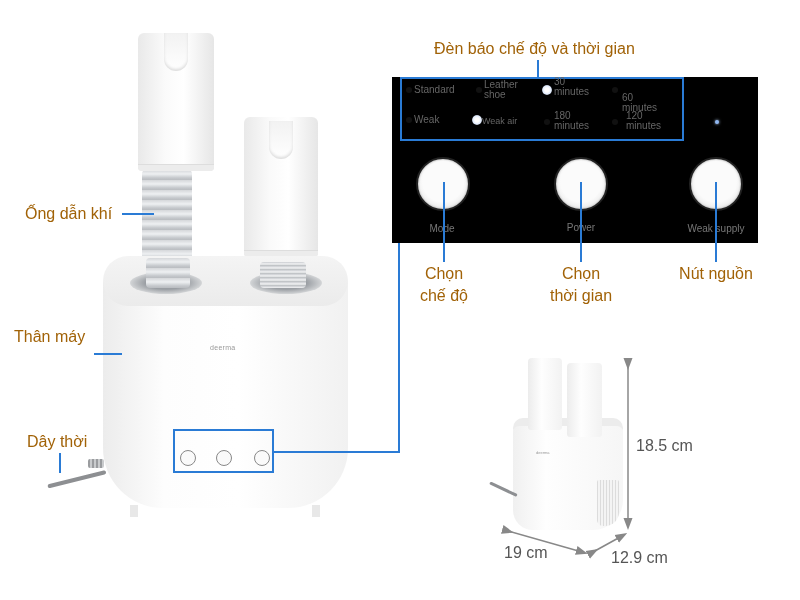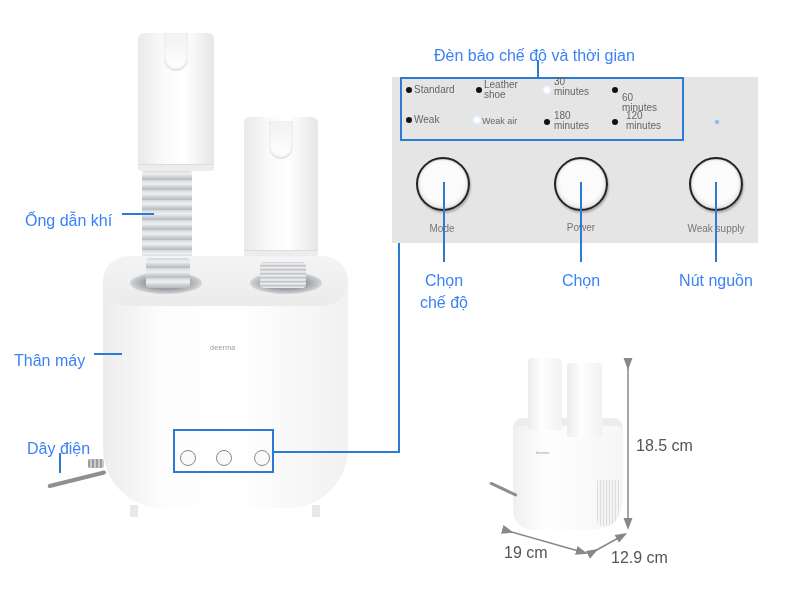--- a/index.html
+++ b/index.html
@@ -1,19 +1,19 @@
 <!DOCTYPE html>
 <html><head>
 <meta charset="utf-8">
 <style>
   html, body { margin:0; padding:0; background:#ffffff; }
   body { width:800px; height:600px; position:relative; overflow:hidden;
          font-family:"Liberation Sans", sans-serif; color:#555; }
   .abs { position:absolute; }
-  .callout { font-size:16px; color:#3b82f6; font-weight:300; line-height:22px; white-space:nowrap;margin-top:7px; }
+  .callout { font-size:16px; color:#a16207; font-weight:300; line-height:22px; white-space:nowrap; }
   .callout.center { text-align:center; }
   .line-h { position:absolute; height:2px; background:#2a7bd5; }
   .line-v { position:absolute; width:2px; background:#2a7bd5; }
   .box-outline { position:absolute; border:2px solid #2a7bd5; box-sizing:border-box; }
 
   
   .cap { position:absolute; background:linear-gradient(90deg,#e9e9e9 0%,#fafafa 35%,#ffffff 60%,#e6e6e6 100%);
          border-radius:6px 6px 4px 4px; }
   .cap .notch { position:absolute; left:50%; transform:translateX(-50%); top:0; width:24px; height:38px;
          background:linear-gradient(#f2f2f2,#ffffff); border-radius:0 0 12px 12px; box-shadow: inset 0 -2px 3px #ddd; }
@@ -25,21 +25,21 @@
   .hole { position:absolute; border-radius:50%; background:radial-gradient(#9a9ea3 40%,#d2d4d6 70%,#e9e9e9 100%); }
   .body-main { position:absolute; background:linear-gradient(90deg,#ececec 0%,#fdfdfd 25%,#ffffff 55%,#f1f1f1 100%);
                border-radius:0 0 60px 60px; }
   .foot { position:absolute; width:8px; height:12px; background:#e8e8e8; }
   .logo { font-size:7px; color:#999; letter-spacing:0.3px; }
   .cable { position:absolute; height:4px; background:#8d8f92; border-radius:2px; transform-origin:right center; }
   .plug { position:absolute; background:repeating-linear-gradient(90deg,#9a9c9f 0,#9a9c9f 2px,#c9cbcd 2px,#c9cbcd 4px); border-radius:2px; }
   .mini-btn { position:absolute; width:16px; height:16px; border-radius:50%; border:1px solid #888; background:#fafafa; box-sizing:border-box; }
 
   
-  .panel { position:absolute; background:#e5e5e5; }
+  .panel { position:absolute; background:#000000; }
   .ind { position:absolute; font-size:10px; color:#666; line-height:10px; }
   .dot { position:absolute; width:6px; height:6px; border-radius:50%; background:#111; }
   .glow { position:absolute; width:10px; height:10px; border-radius:50%; background:radial-gradient(#ffffff 30%, #dfeafc 60%, rgba(240,240,240,0) 100%); }
   .btn { position:absolute; width:54px; height:54px; border-radius:50%;
          background:radial-gradient(circle at 50% 45%, #fbfbfb 55%, #e6e6e6 80%);
          border:2px solid #222; box-sizing:border-box; box-shadow: 1px 2px 2px rgba(0,0,0,0.25), inset 0 0 2px #999; }
   .btn-label { position:absolute; font-size:10px; color:#777; text-align:center; width:90px; }
   .led { position:absolute; width:4px; height:4px; border-radius:50%; background:#8fb6f0; box-shadow:0 0 3px #bcd4fa; }
 
   
@@ -114,20 +114,21 @@
 <div class="line-v" style="left:443px; top:182px; height:80px;"></div>
 <div class="line-v" style="left:580px; top:182px; height:80px;"></div>
 <div class="line-v" style="left:715px; top:182px; height:80px;"></div>
 
 <div class="abs callout center" style="left:404px; top:263px; width:80px;">
   <div>Chọn</div>
   <div>chế độ</div>
 </div>
 <div class="abs callout center" style="left:535px; top:263px; width:92px;">
   <div>Chọn</div>
+  <div>thời gian</div>
 </div>
 <div class="abs callout center" style="left:668px; top:263px; width:96px;">Nút nguồn</div>
 
 <div class="hose" style="left:142px; top:170px; width:50px; height:120px;"></div>
 <div class="cap" style="left:138px; top:33px; width:76px; height:138px;">
   <div class="notch"></div>
   <div class="rim"></div>
 </div>
 
 <div class="hose fine" style="left:258px; top:254px; width:50px; height:40px;"></div>
@@ -156,24 +157,24 @@
 
 <div class="line-h" style="left:274px; top:451px; width:126px;"></div>
 <div class="line-v" style="left:398px; top:243px; height:210px;"></div>
 
 <div class="cable" style="left:46px; top:470px; width:60px; transform:rotate(-14deg);"></div>
 <div class="plug" style="left:88px; top:459px; width:16px; height:9px;"></div>
 
 <div class="abs callout" style="left:25px; top:203px;">Ống dẫn khí</div>
 <div class="line-h" style="left:122px; top:213px; width:32px;"></div>
 
-<div class="abs callout" style="left:14px; top:343px;">Thân máy</div>
+<div class="abs callout" style="left:14px; top:326px;">Thân máy</div>
 <div class="line-h" style="left:94px; top:353px; width:28px;"></div>
 
-<div class="abs callout" style="left:27px; top:431px;">Dây điện</div>
+<div class="abs callout" style="left:27px; top:431px;">Dây thời</div>
 <div class="line-v" style="left:59px; top:453px; height:20px;"></div>
 
 <div class="s-top" style="left:513px; top:418px; width:110px; height:20px;"></div>
 <div class="s-body" style="left:513px; top:426px; width:110px; height:104px;"></div>
 <div class="grille" style="left:597px; top:480px; width:22px; height:46px;"></div>
 <div class="s-cap" style="left:528px; top:358px; width:34px; height:72px;"></div>
 <div class="s-cap" style="left:567px; top:363px; width:35px; height:74px;"></div>
 <div class="abs" style="left:536px; top:450px; font-size:4px; color:#999;">deerma</div>
 <div class="cable" style="left:487px; top:494px; width:30px; transform:rotate(25deg); height:3px;"></div>
 

